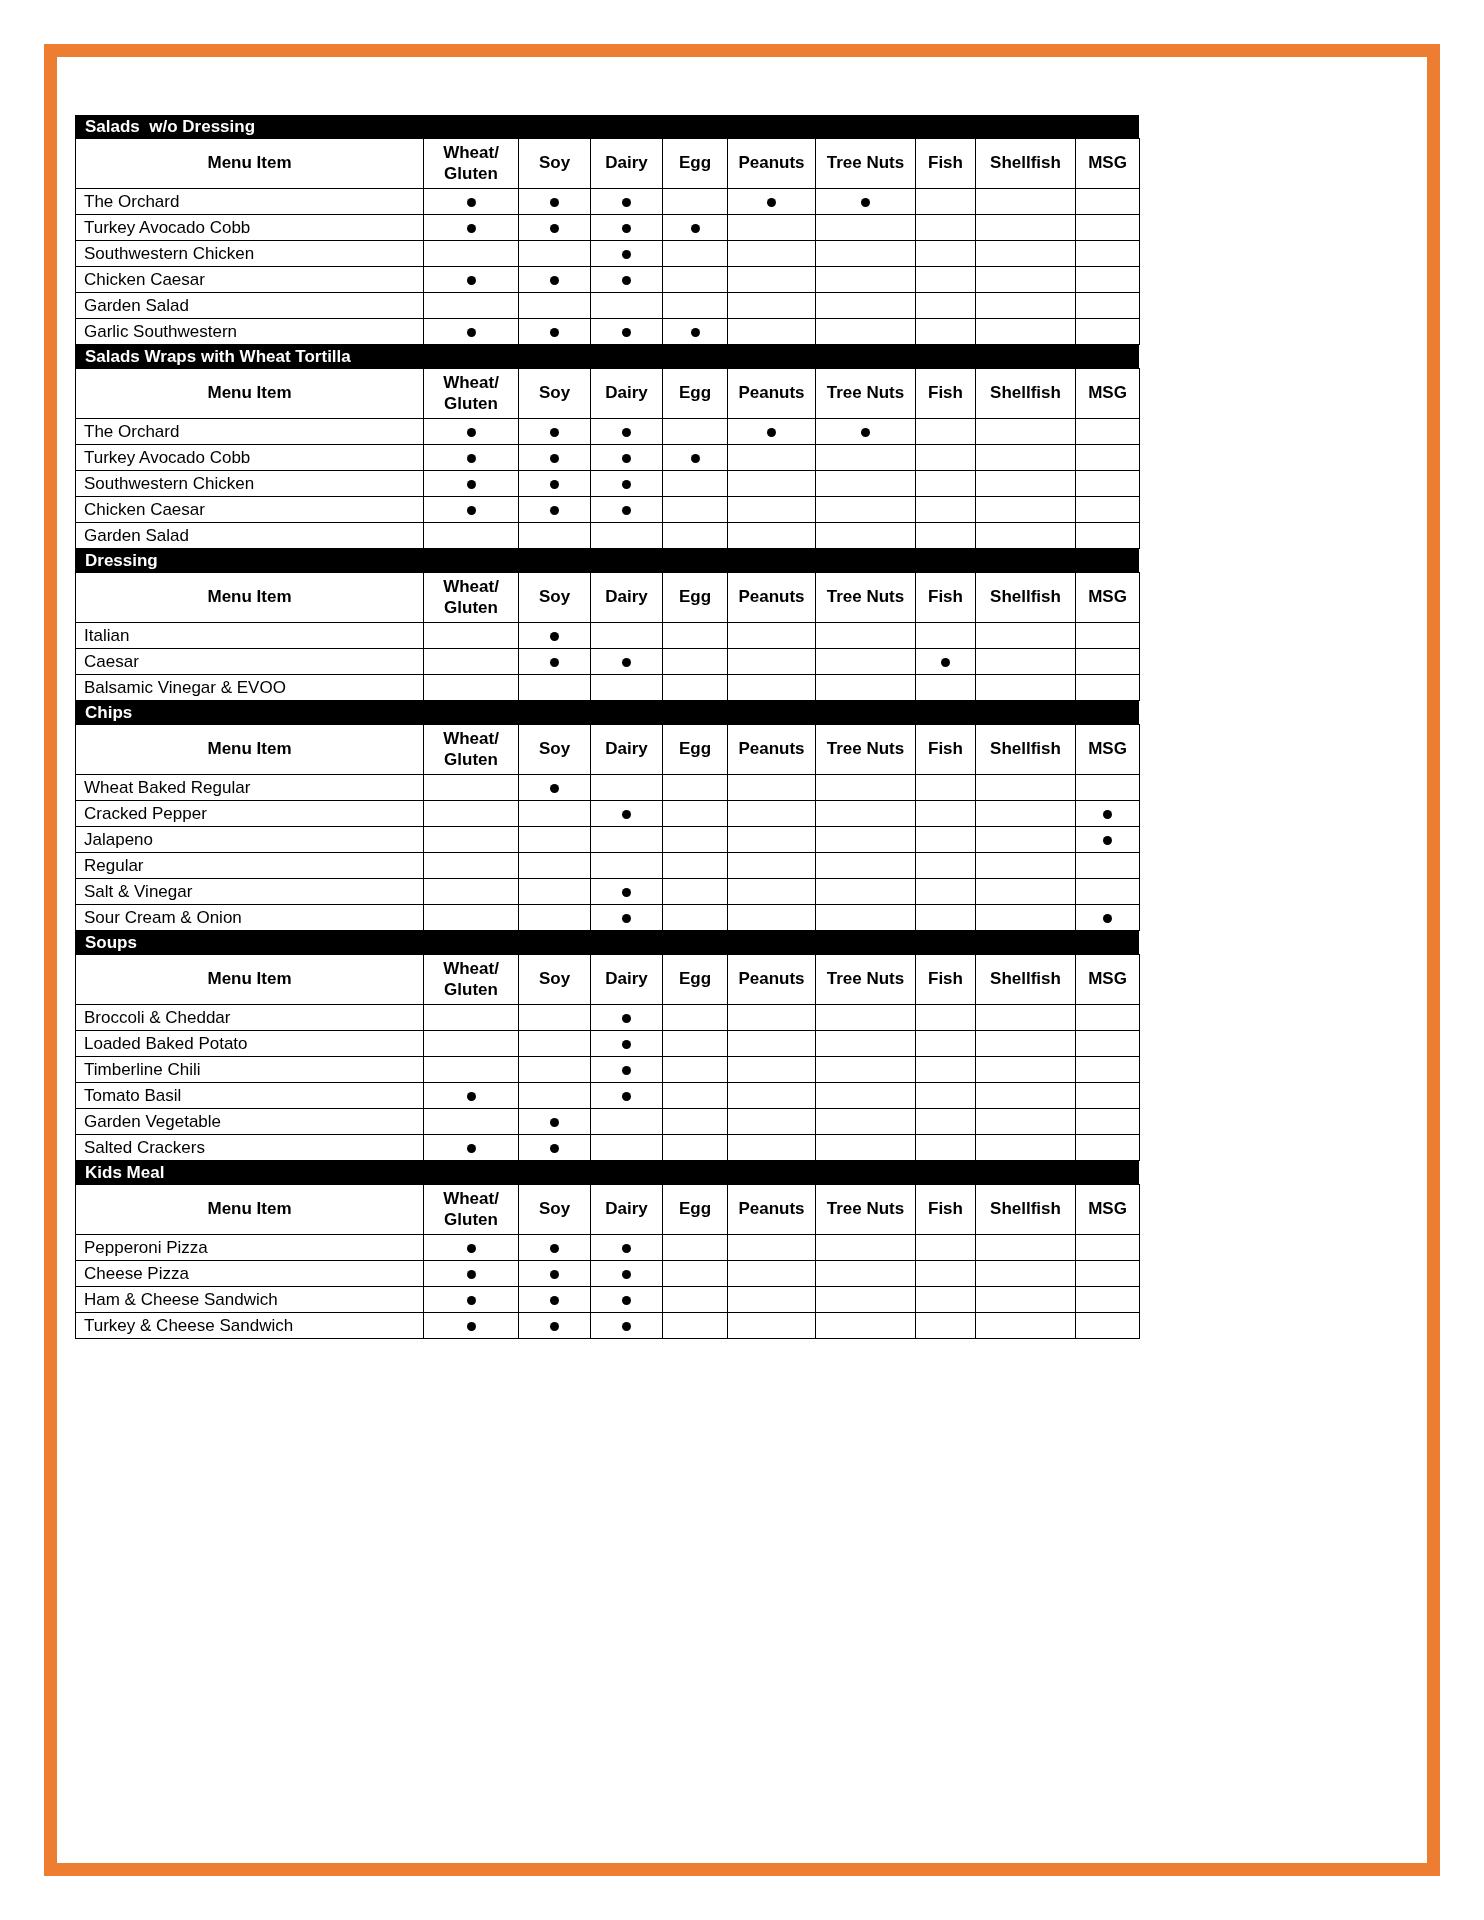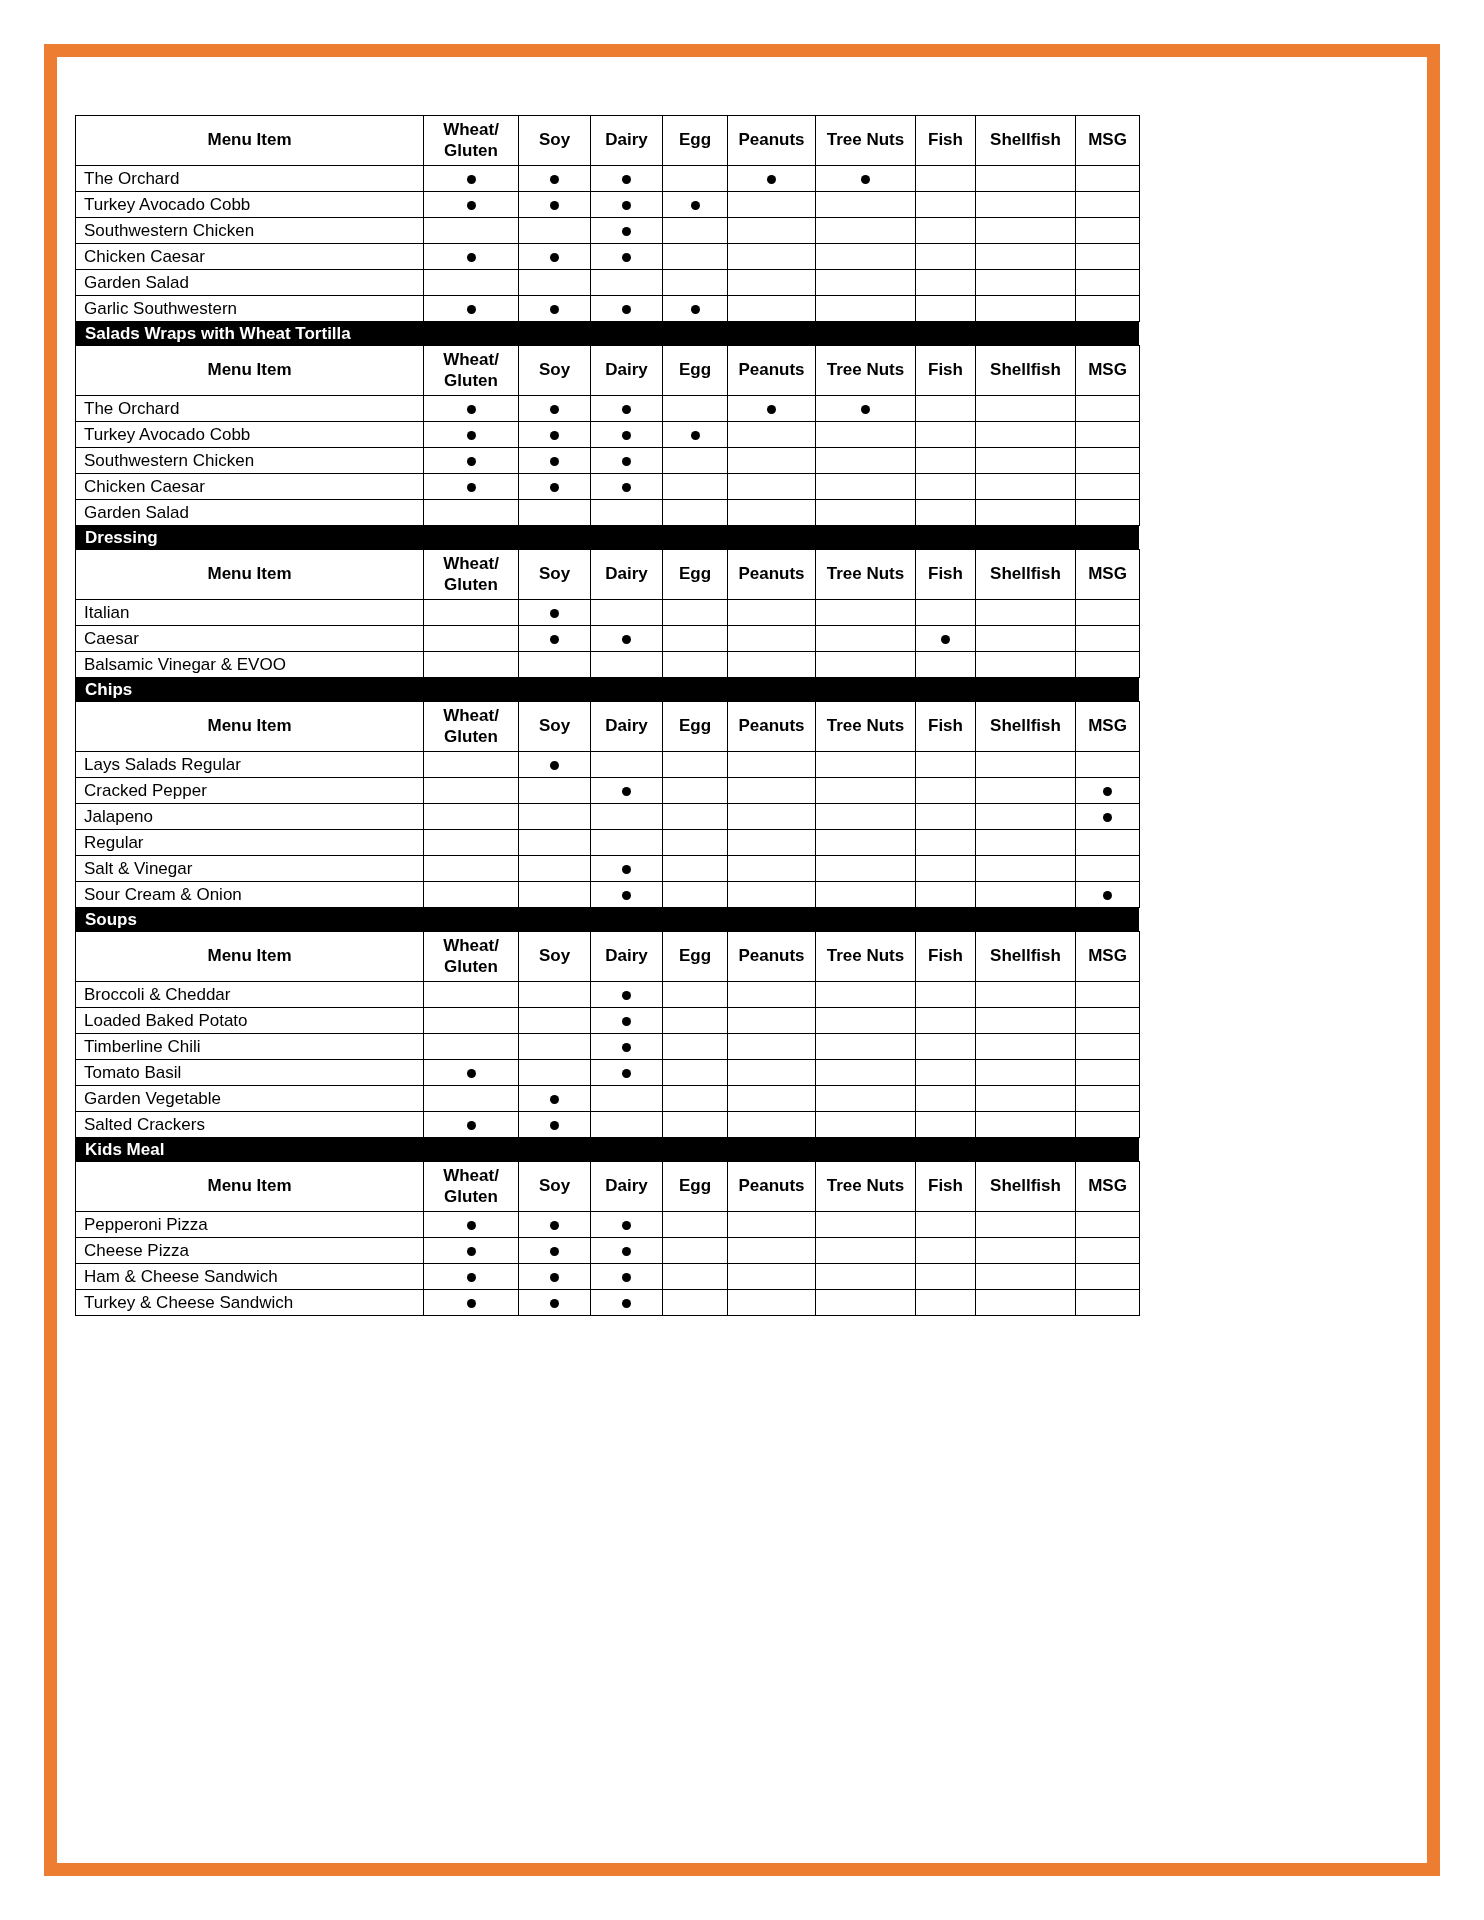--- a/index.html
+++ b/index.html
@@ -78,20 +78,21 @@
     border-radius: 50%;
     vertical-align: middle;
   }
 </style>
 </head>
 <body>
 
 <div class="page-frame" style="border-color: rgb(237, 125, 49); background: rgb(255, 255, 255);"></div>
 <div class="tables-area">
     <div class="section">
+      <div class="section-bar">Salads  w/o Dressing</div>
       <table class="allergen-table">
         <colgroup>
           <col style="width: 348px;">
           <col style="width: 95px;">
           <col style="width: 72px;">
           <col style="width: 72px;">
           <col style="width: 65px;">
           <col style="width: 88px;">
           <col style="width: 100px;">
           <col style="width: 60px;">
@@ -378,21 +379,21 @@
             <th>Egg</th>
             <th>Peanuts</th>
             <th>Tree Nuts</th>
             <th>Fish</th>
             <th>Shellfish</th>
             <th>MSG</th>
           </tr>
         </thead>
         <tbody>
           <tr>
-            <td class="item-cell">Lays Salads Regular</td>
+            <td class="item-cell">Wheat Baked Regular</td>
             <td></td>
             <td><span class="dot"></span></td>
             <td></td>
             <td></td>
             <td></td>
             <td></td>
             <td></td>
             <td></td>
             <td></td>
           </tr>

